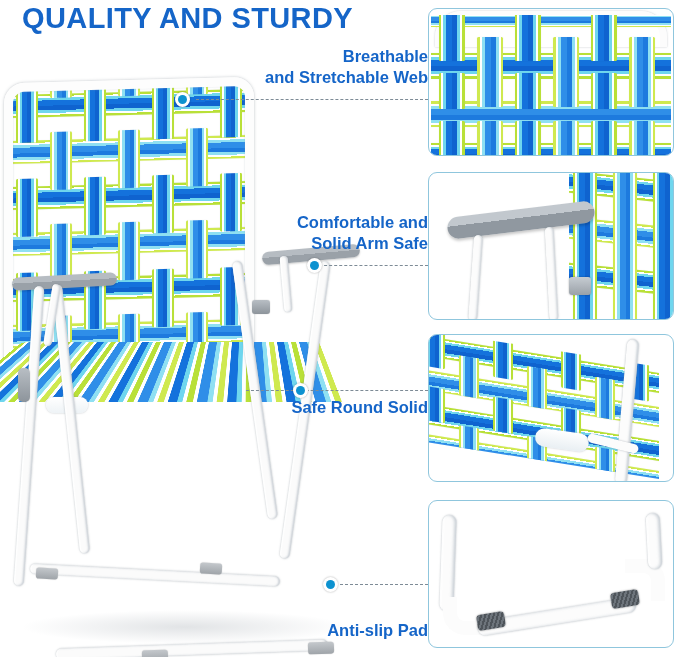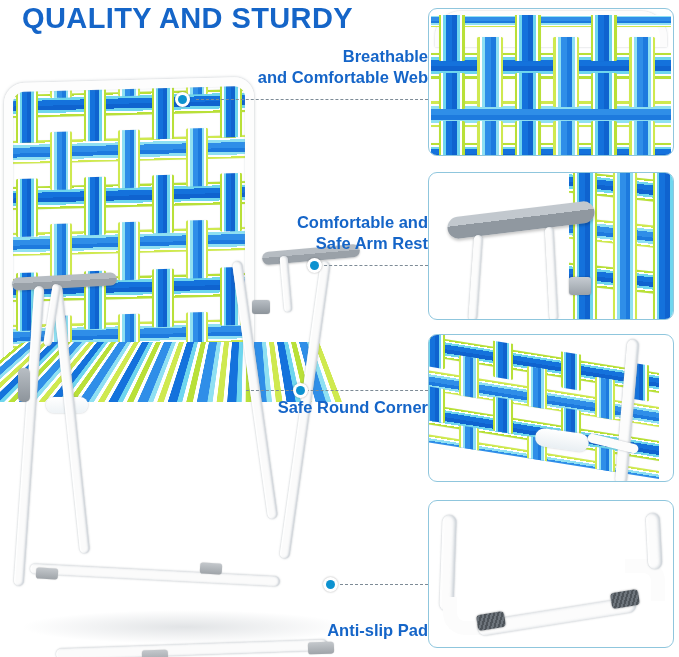--- a/index.html
+++ b/index.html
@@ -257,28 +257,28 @@
     <div class="pad" style="left:200px; top:493px; width:22px; height:11px; transform:rotate(3deg);"></div>
     <div class="pad" style="left:142px; top:580px; width:26px; height:12px; transform:rotate(-2deg);"></div>
     <div class="pad" style="left:308px; top:572px; width:26px; height:12px; transform:rotate(-2deg);"></div>
 
     <div class="hinge" style="left:18px; top:298px; width:12px; height:34px; border-radius:5px;"></div>
     <div class="hinge" style="left:252px; top:230px; width:18px; height:14px;"></div>
   </div>
 
   <div class="callout c1">
     <div>Breathable</div>
-    <div>and Comfortable Web</div>
+    <div>and Stretchable Web</div>
   </div>
   <div class="callout c2">
     <div>Comfortable and</div>
-    <div>Safe Arm Rest</div>
+    <div>Solid Arm Safe</div>
   </div>
   <div class="callout c3">
-    <div>Safe Round Corner</div>
+    <div>Safe Round Solid</div>
   </div>
   <div class="callout c4">
     <div>Anti-slip Pad</div>
   </div>
 
   <div class="leader l1"></div>
   <div class="leader l2"></div>
   <div class="leader l3"></div>
   <div class="leader l4"></div>
 

